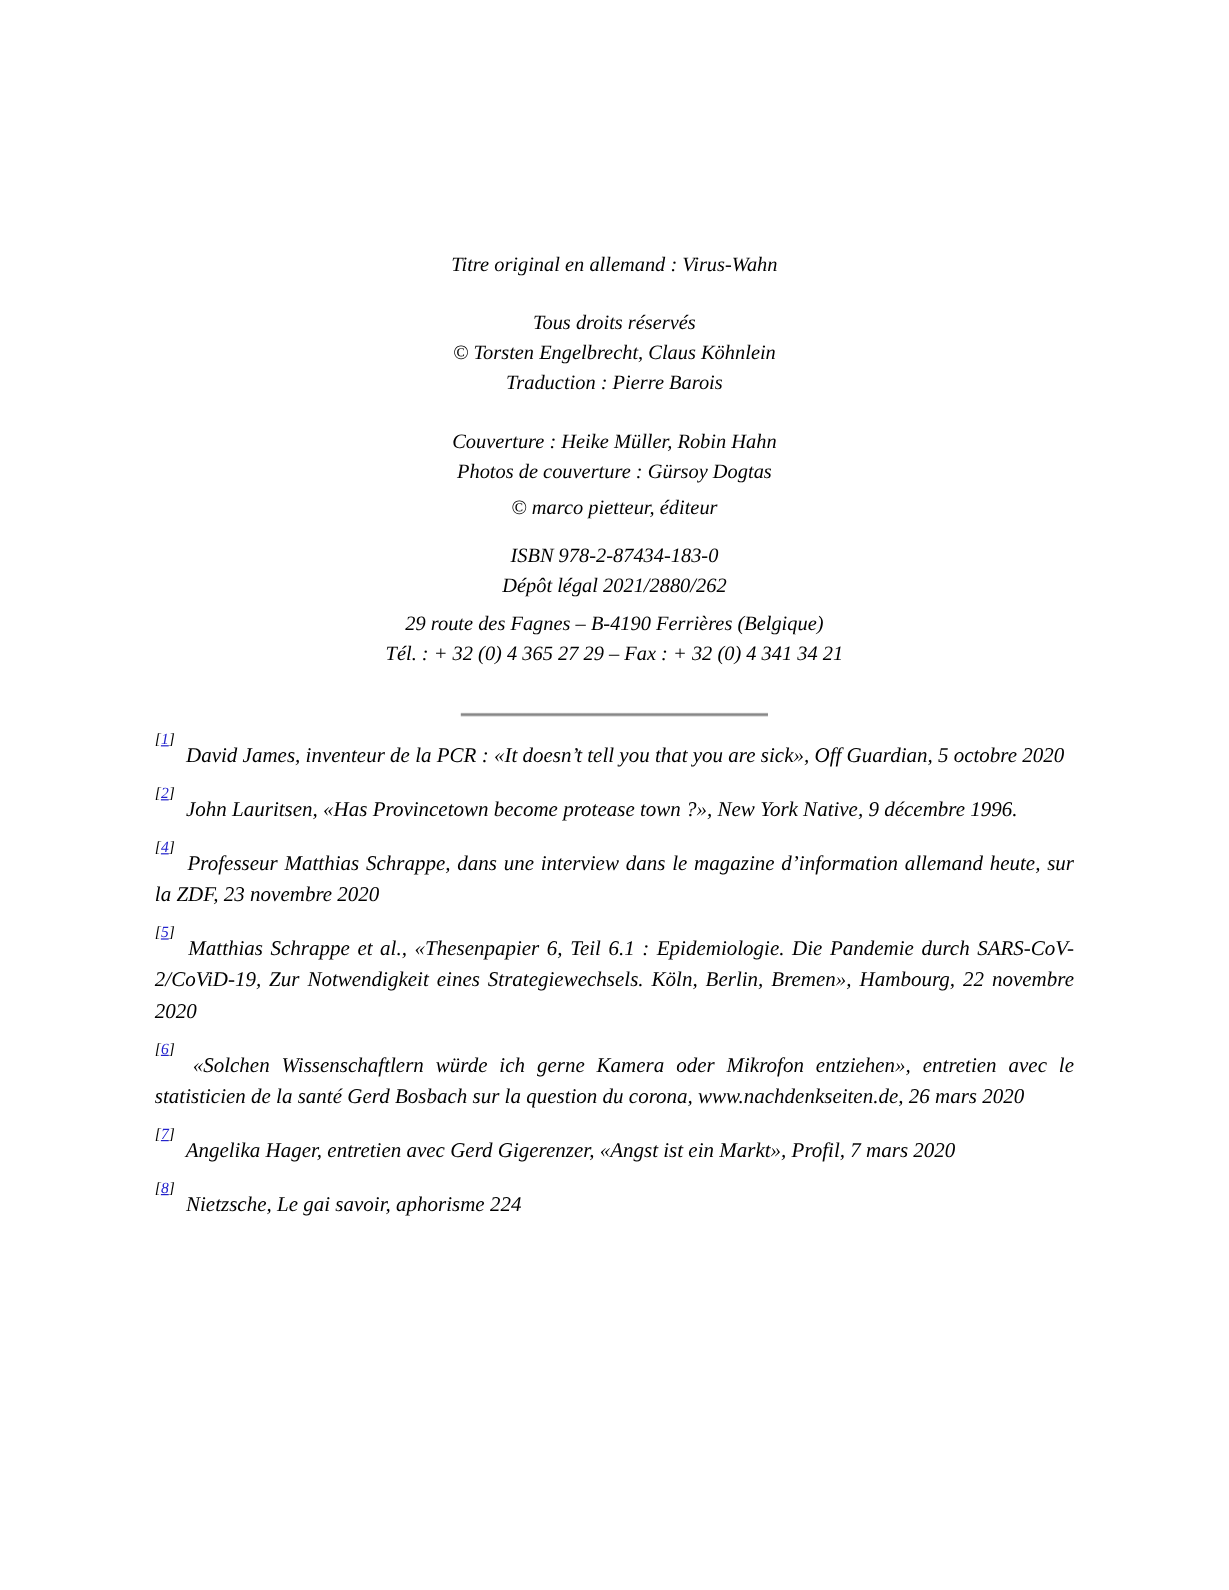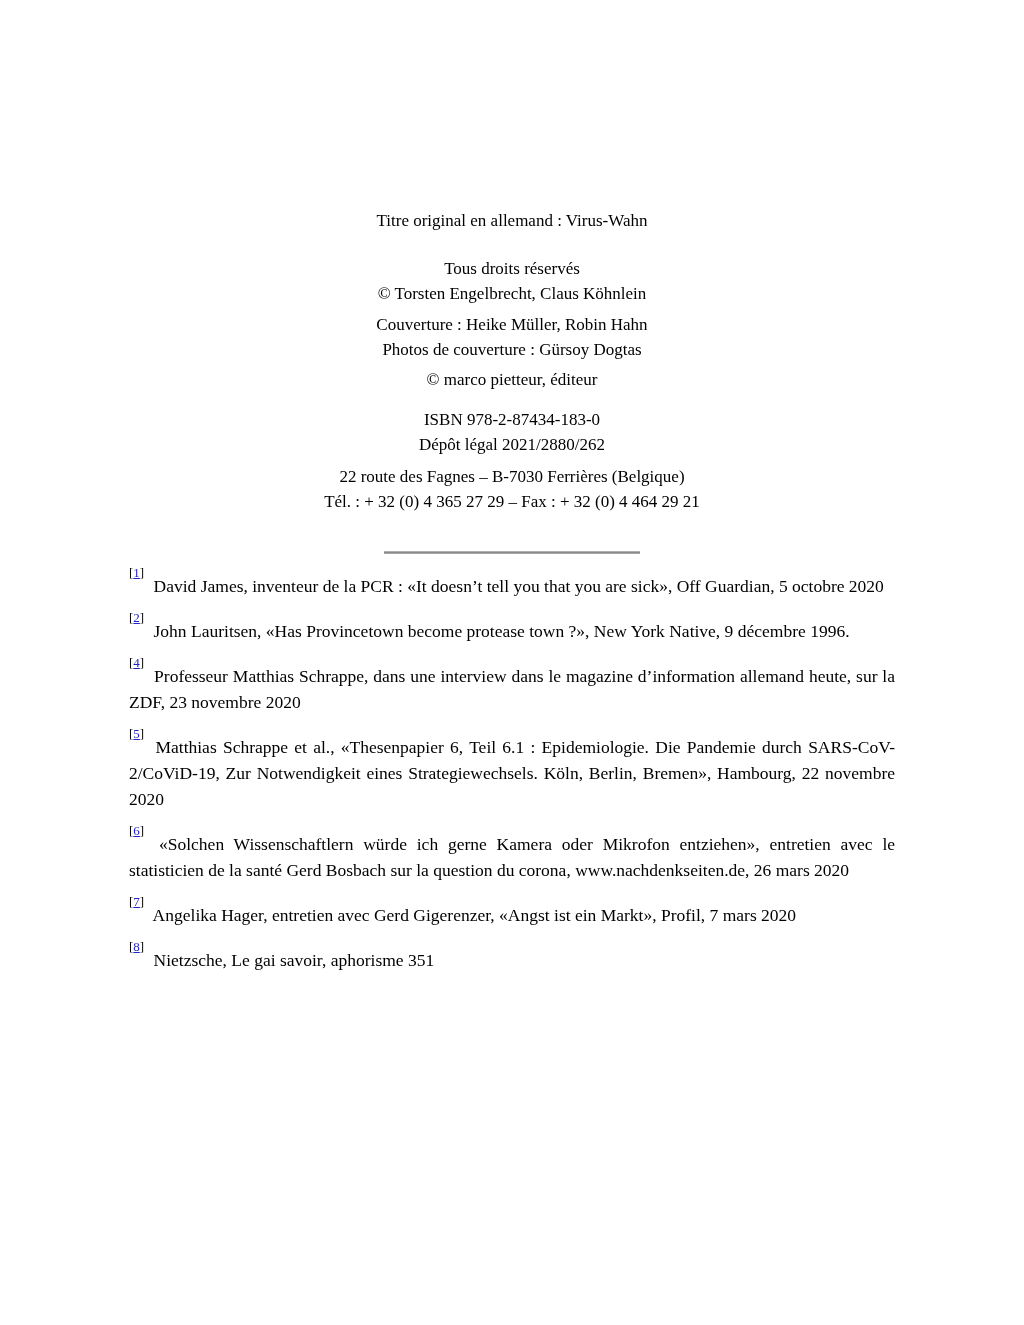--- a/index.html
+++ b/index.html
@@ -14,30 +14,31 @@
     height:1325px;
     overflow:hidden;
     background:var(--bg);
     color:var(--text);
     font-family:"Liberation Serif", serif;
   }
   .page{
     width:1024px;
     height:1325px;
     padding:208px 129px 0 129px;
+    font-style:italic;
   }
   
   .colophon p{
     text-align:center;
     font-size:17px;
     line-height:25px;
   }
   .colophon .line{display:block;}
   .cp1{margin-top:23px;}
-  .cp2{margin-top:6px;}
+  .cp2{margin-top:24px;}
   .cp3{margin-top:5px;}
   .cp4{margin-top:15px;}
   .cp5{margin-top:7px;}
   
   .divider{
     width:256px;
     height:3px;
     margin:37px auto 0 auto;
     border:none;
     background:linear-gradient(to bottom,#c6c6c6 0%,#868686 45%,#b2b2b2 100%);
@@ -69,35 +70,36 @@
 
 <div class="page">
 
   <section class="colophon">
     <p class="cp0">
       <span class="line">Titre original en allemand : Virus-Wahn</span>
     </p>
     <p class="cp1">
       <span class="line">Tous droits réservés</span>
       <span class="line">© Torsten Engelbrecht, Claus Köhnlein</span>
+      <span class="line">Traduction : Pierre Barois</span>
     </p>
     <p class="cp2">
       <span class="line">Couverture : Heike Müller, Robin Hahn</span>
       <span class="line">Photos de couverture : Gürsoy Dogtas</span>
     </p>
     <p class="cp3">
       <span class="line">© marco pietteur, éditeur</span>
     </p>
     <p class="cp4">
       <span class="line">ISBN 978-2-87434-183-0</span>
       <span class="line">Dépôt légal 2021/2880/262</span>
     </p>
     <p class="cp5">
-      <span class="line">22 route des Fagnes – B-7030 Ferrières (Belgique)</span>
-      <span class="line">Tél. : + 32 (0) 4 365 27 29 – Fax : + 32 (0) 4 464 29 21</span>
+      <span class="line">29 route des Fagnes – B-4190 Ferrières (Belgique)</span>
+      <span class="line">Tél. : + 32 (0) 4 365 27 29 – Fax : + 32 (0) 4 341 34 21</span>
     </p>
   </section>
 
   <div class="divider"></div>
 
   <section class="footnotes">
 
     <p class="footnote">
       <sup><span>[</span><a class="fn-link">1</a><span>]</span></sup>
       <span class="fn-text">David James, inventeur de la PCR : «It doesn’t tell you that you are sick», Off Guardian, 5 octobre 2020</span>
@@ -124,18 +126,18 @@
       <span class="fn-text">«Solchen Wissenschaftlern würde ich gerne Kamera oder Mikrofon entziehen», entretien avec le statisticien de la santé Gerd Bosbach sur la question du corona, www.nachdenkseiten.de, 26 mars 2020</span>
     </p>
 
     <p class="footnote">
       <sup><span>[</span><a class="fn-link">7</a><span>]</span></sup>
       <span class="fn-text">Angelika Hager, entretien avec Gerd Gigerenzer, «Angst ist ein Markt», Profil, 7 mars 2020</span>
     </p>
 
     <p class="footnote">
       <sup><span>[</span><a class="fn-link">8</a><span>]</span></sup>
-      <span class="fn-text">Nietzsche, Le gai savoir, aphorisme 351</span>
+      <span class="fn-text">Nietzsche, Le gai savoir, aphorisme 224</span>
     </p>
 
   </section>
 
 </div>
 
 </body></html>

